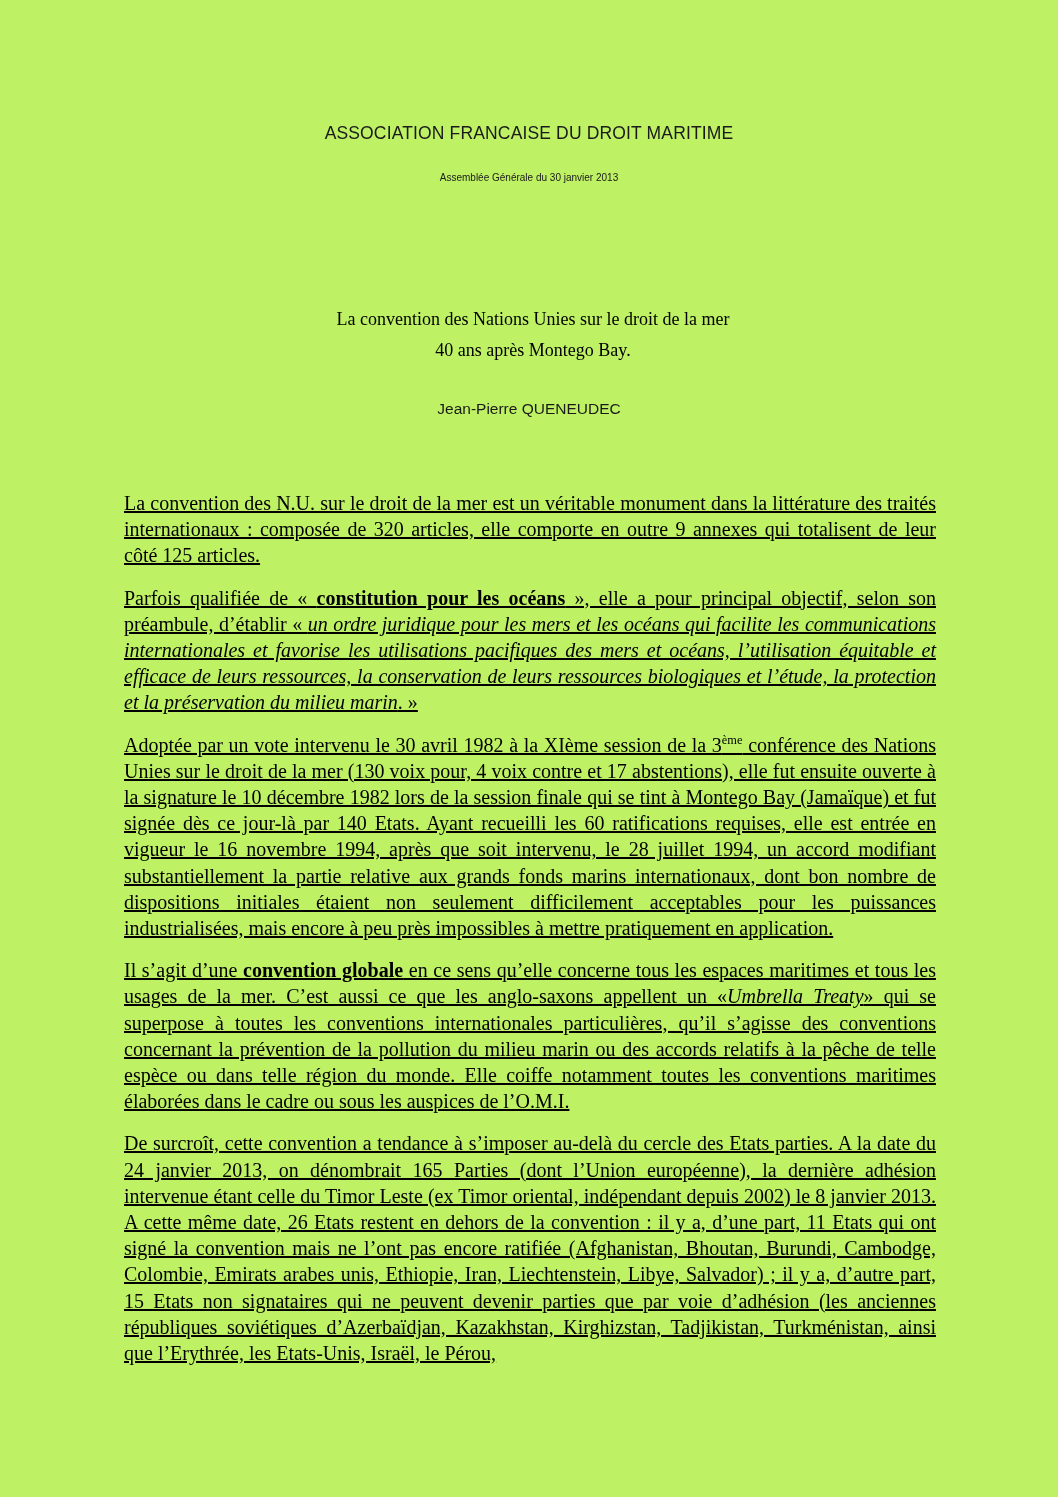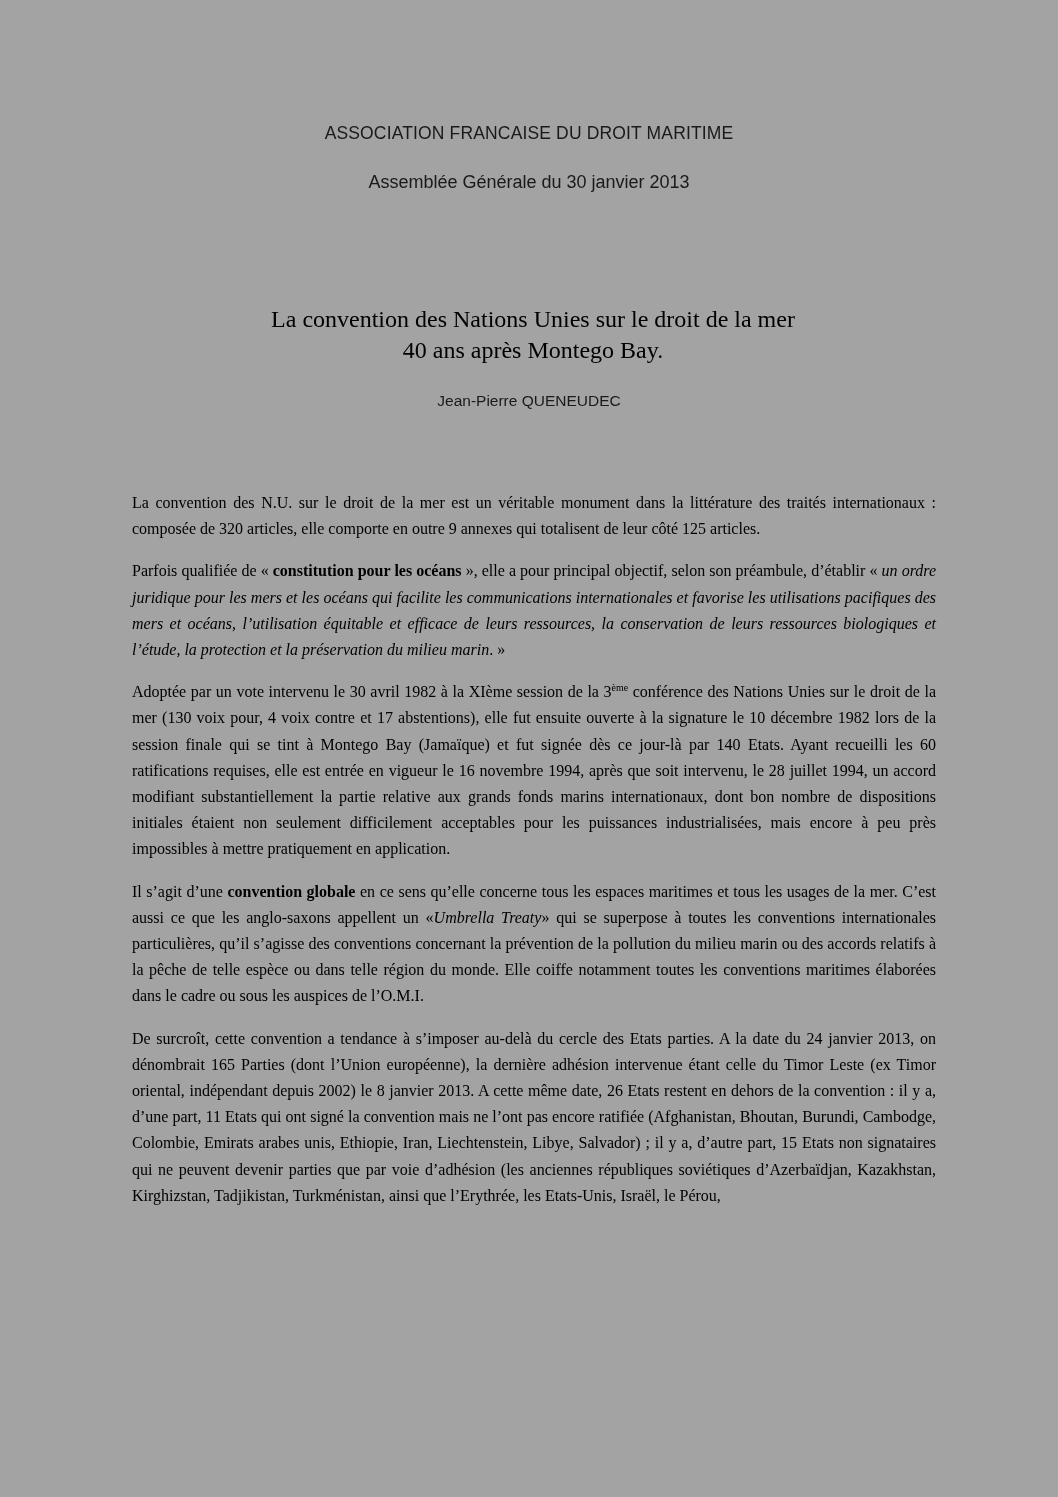--- a/index.html
+++ b/index.html
@@ -15,85 +15,86 @@
     font-family: "Liberation Serif", "DejaVu Serif", serif;
     color: #000000;
     overflow: hidden;
   }
   .page {
     position: absolute;
     left: 0;
     top: 0;
     width: 1058px;
     height: 1497px;
-    background: #a3a3a3;
+    background: #bef264;
     box-sizing: border-box;
   }
 
   
   .masthead {
     position: absolute;
     left: 0;
     top: 122px;
     width: 1058px;
     text-align: center;
   }
   .masthead .org {
     font-family: "Liberation Sans", "DejaVu Sans", sans-serif;
     font-size: 17.5px;
     letter-spacing: 0.15px;
     line-height: 1.3;
     color: #1a1a1a;
   }
   .masthead .meeting {
     font-family: "Liberation Sans", "DejaVu Sans", sans-serif;
-    font-size: 18px;
+    font-size: 10px;
     line-height: 1.3;
     color: #1a1a1a;
     margin-top: 26px;
   }
 
   
   .titleblock {
     position: absolute;
     left: 0;
     top: 304px;
     width: 1058px;
     text-align: center;
   }
   .titleblock .tline {
     font-family: "Liberation Serif", "DejaVu Serif", serif;
-    font-size: 24px;
+    font-size: 18px;
     line-height: 31px;
     color: #000;
     padding-left: 8px;
   }
   .titleblock .author {
     font-family: "Liberation Sans", "DejaVu Sans", sans-serif;
     font-size: 15.5px;
     line-height: 1.3;
     color: #1a1a1a;
-    margin-top: 25px;
+    margin-top: 33px;
   }
 
   
   .body-text {
     position: absolute;
     left: 124px;
     top: 490px;
     width: 812px;
   }
   .body-text p {
-    margin: 0 0 16px 8px;
-    font-size: 16px;
+    margin: 0 0 16px 0;
+    font-size: 20px;
     line-height: 26.2px;
     text-align: justify;
     text-justify: inter-word;
     hyphens: none;
     color: #000;
+    text-decoration: underline;
   }
   .body-text p:last-child {
     margin-bottom: 0;
   }
   .b { font-weight: bold; }
   .i { font-style: italic; }
   sup.ord {
     font-size: 0.62em;
     vertical-align: super;
     line-height: 0;

